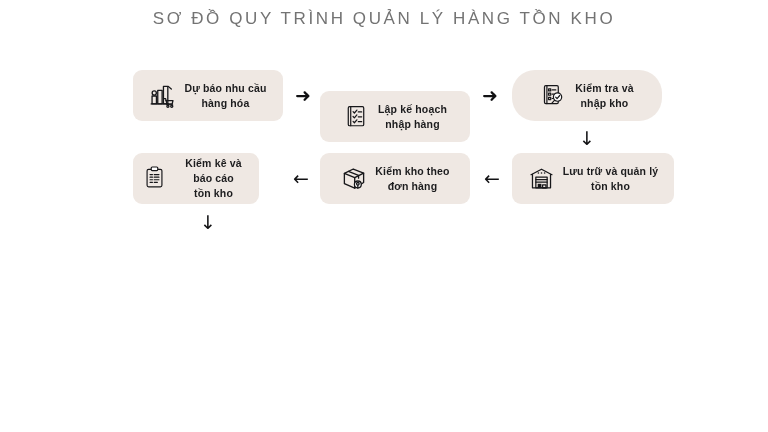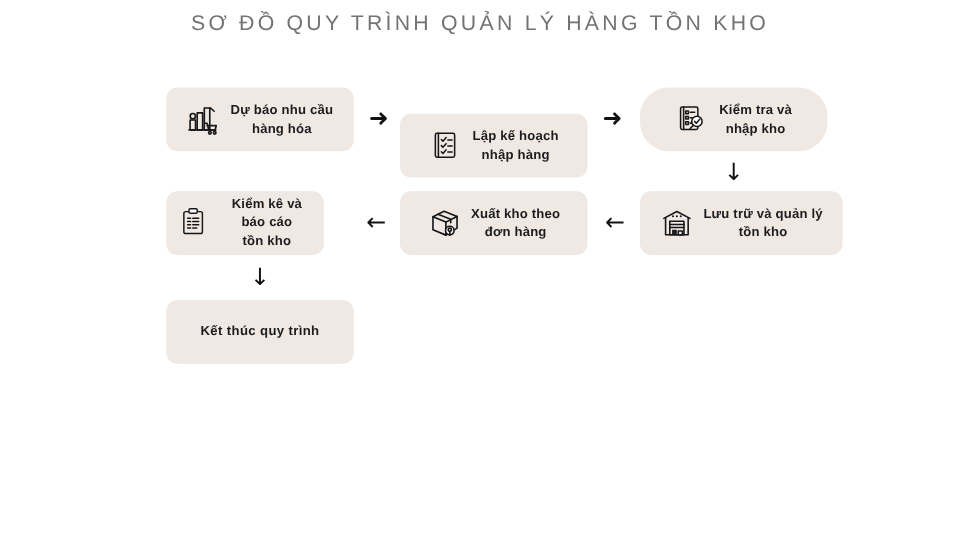--- a/index.html
+++ b/index.html
@@ -183,21 +183,21 @@
       <svg viewBox="0 0 32 32" width="28" height="28" fill="none" stroke="#17171a" stroke-width="1.5" stroke-linecap="round" stroke-linejoin="round">
         <path d="M5 9.6 L15.2 4.6 L27 9.3 L16.8 14.5 Z"></path>
         <path d="M5 9.6 V21.4 L16.8 26.4 V14.5"></path>
         <path d="M27 9.3 V20 L16.8 26.4"></path>
         <path d="M9.6 7.4 L21.2 11.9 L21.2 15"></path>
         <circle cx="20.4" cy="22.2" r="3.9" fill="#ffffff"></circle>
         <circle cx="20.4" cy="21.5" r="1.5"></circle>
         <path d="M20.4 23.4 V26.6"></path>
       </svg>
     </span>
-    <span class="lbl">Xuất kho theo
+    <span class="lbl">Kiểm kho theo
 đơn hàng</span>
   </div>
 
   <div class="arrow" style="left:286px; top:167px; width:30px; height:22px;">
     <span>←</span>
   </div>
 
   <div class="node" id="node-n6" style="left:133px; top:153px; width:126px; height:51px;">
     <span class="ic">
       <svg viewBox="0 0 32 32" width="25" height="25" fill="none" stroke="#17171a" stroke-width="1.5" stroke-linecap="round" stroke-linejoin="round">
@@ -214,17 +214,14 @@
       </svg>
     </span>
     <span class="lbl">Kiểm kê và báo cáo
 tồn kho</span>
   </div>
 
   <div class="arrow" style="left:194px; top:209px; width:28px; height:26px;">
     <span>↓</span>
   </div>
 
-  <div class="node noicon" id="node-n7" style="left:133px; top:240px; width:150px; height:51px;">
-    <span class="lbl">Kết thúc quy trình</span>
-  </div>
 
 </div>
 
 </body></html>

